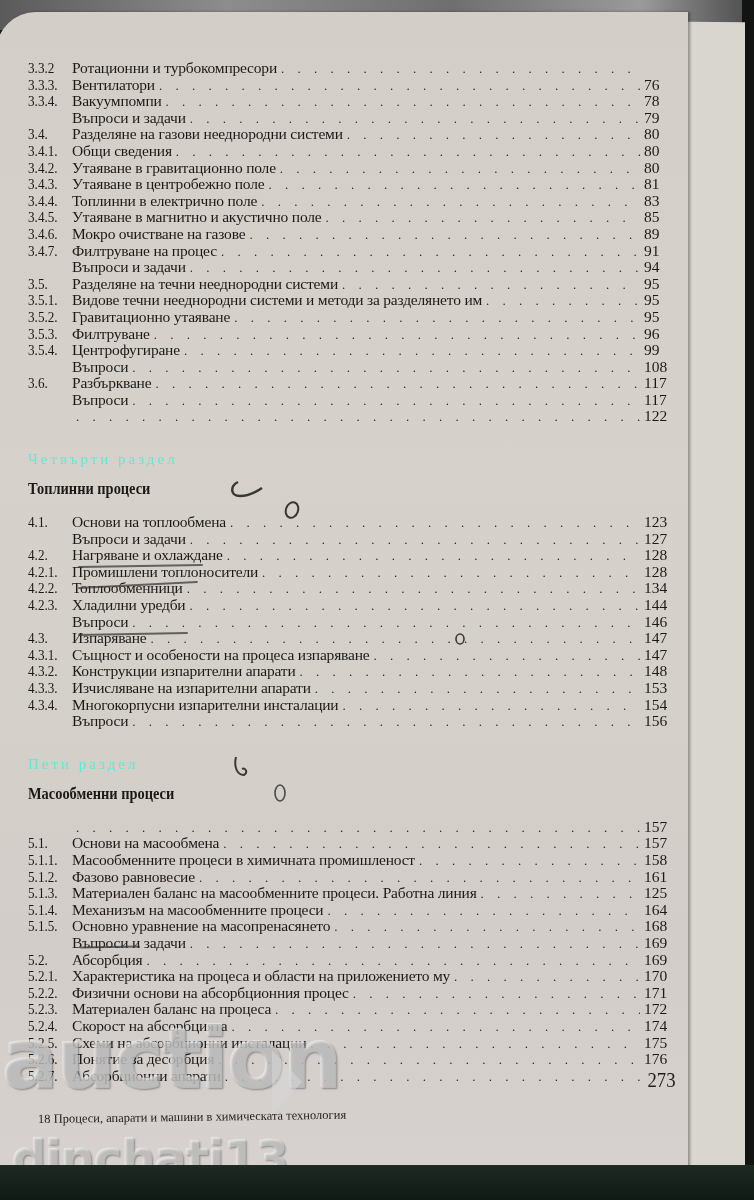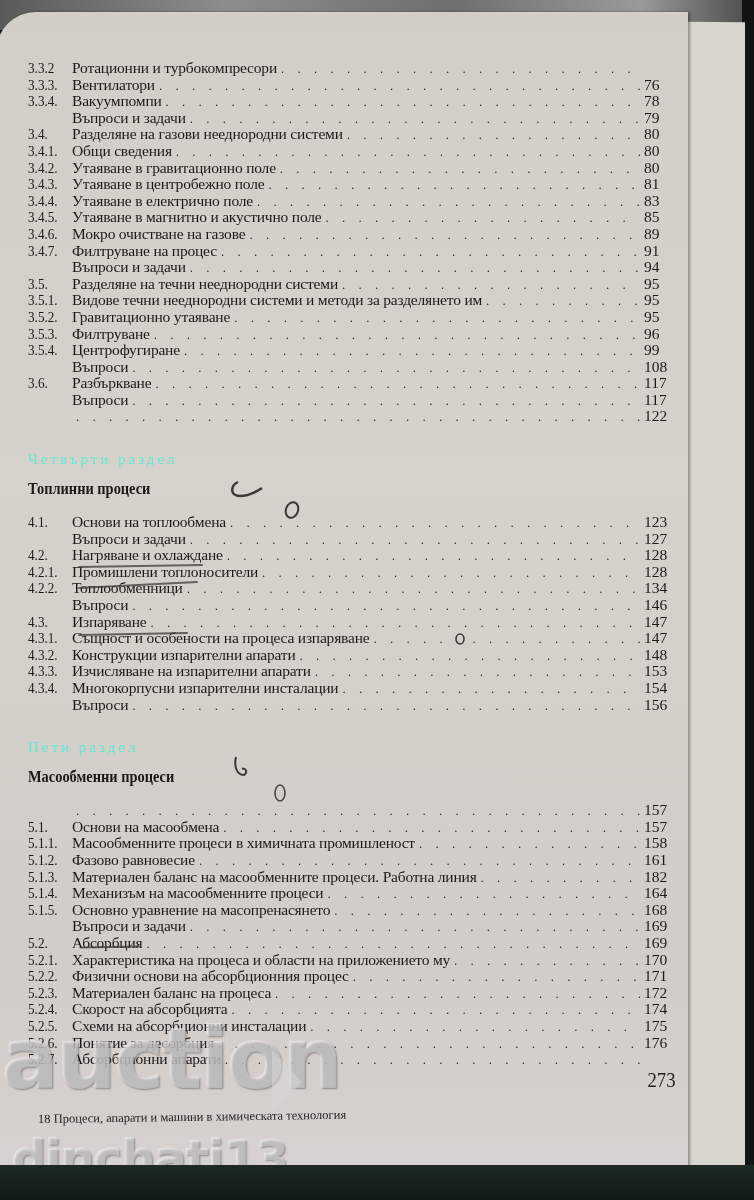--- a/index.html
+++ b/index.html
@@ -133,21 +133,21 @@
           <span class="page-no">80</span>
         </div>
         <div class="row">
           <span class="num">3.4.3.</span>
           <span class="title">Утаяване в центробежно поле</span>
           <span class="dots"></span>
           <span class="page-no">81</span>
         </div>
         <div class="row">
           <span class="num">3.4.4.</span>
-          <span class="title">Утаяване в електрично поле</span>
+          <span class="title">Топлинни в електрично поле</span>
           <span class="dots"></span>
           <span class="page-no">83</span>
         </div>
         <div class="row">
           <span class="num">3.4.5.</span>
           <span class="title">Утаяване в магнитно и акустично поле</span>
           <span class="dots"></span>
           <span class="page-no">85</span>
         </div>
         <div class="row">
@@ -251,20 +251,26 @@
           <span class="dots"></span>
           <span class="page-no">128</span>
         </div>
         <div class="row">
           <span class="num">4.2.2.</span>
           <span class="title">Топлообменници</span>
           <span class="dots"></span>
           <span class="page-no">134</span>
         </div>
         <div class="row">
+          <span class="num">4.2.3.</span>
+          <span class="title">Хладилни уредби</span>
+          <span class="dots"></span>
+          <span class="page-no">144</span>
+        </div>
+        <div class="row">
           <span class="num"></span>
           <span class="title">Въпроси</span>
           <span class="dots"></span>
           <span class="page-no">146</span>
         </div>
         <div class="row">
           <span class="num">4.3.</span>
           <span class="title">Изпаряване</span>
           <span class="dots"></span>
           <span class="page-no">147</span>
@@ -325,21 +331,21 @@
         <div class="row">
           <span class="num">5.1.2.</span>
           <span class="title">Фазово равновесие</span>
           <span class="dots"></span>
           <span class="page-no">161</span>
         </div>
         <div class="row">
           <span class="num">5.1.3.</span>
           <span class="title">Материален баланс на масообменните процеси. Работна линия</span>
           <span class="dots"></span>
-          <span class="page-no">182</span>
+          <span class="page-no">125</span>
         </div>
         <div class="row">
           <span class="num">5.1.4.</span>
           <span class="title">Механизъм на масообменните процеси</span>
           <span class="dots"></span>
           <span class="page-no">164</span>
         </div>
         <div class="row">
           <span class="num">5.1.5.</span>
           <span class="title">Основно уравнение на масопренасянето</span>

